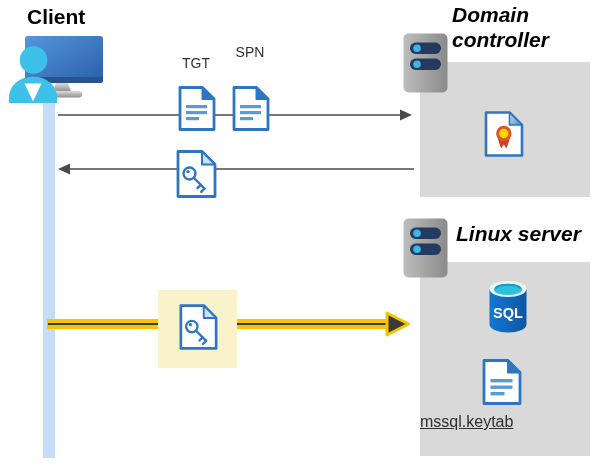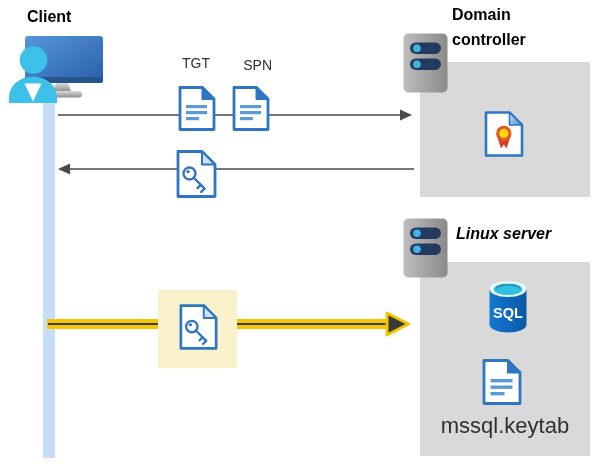--- a/index.html
+++ b/index.html
@@ -1,29 +1,29 @@
 <!DOCTYPE html>
 <html style="--doc-blue: #2E75C3; --doc-line-blue: #5B9BD5; --doc-fold-light: #CDE2F6; --arrow-gray: #4A4A4A; --accent-yellow: #F5C500; --highlight-yellow: #FAF2CB; --box-gray: #D9D9D9; --timeline-blue: #C5DDF8; --server-navy: #243A5E; --led-cyan: #41B4E6; --person-cyan: #3EC1E8; --sql-cyan: #2EC0DF; --cert-gold: #FFD60A; --cert-ring: #E2571F; --cert-red: #D2402C; --text-dark: #303030;"><head>
 <meta charset="utf-8">
 <style>
   html,body { margin:0; padding:0; background:#fff; }
   .stage {
     position:relative; width:600px; height:468px; background:#fff;
     font-family:"Liberation Sans", sans-serif; overflow:hidden;
   }
   .abs { position:absolute; }
-  .label { font-weight:bold; color:#000; font-size:16px; line-height:25px; }
+  .label { font-weight:bold; color:#000; font-size:21px; line-height:25px; }
   .sublabel { font-size:14px; color:var(--text-dark); text-align:center; }
   .panel { background:var(--box-gray); z-index:0; }
   .timeline { background:var(--timeline-blue); z-index:0; }
   .arrows { z-index:1; }
   .icon { z-index:2; }
   .icon-top { z-index:3; }
   .highlight { background:var(--highlight-yellow); z-index:2; }
-  .filelabel { font-size:22px; color:var(--text-dark); text-align:center; z-index:2; }
+  .filelabel { font-size:16px; color:var(--text-dark); text-align:left; z-index:2;text-decoration:underline; }
 </style>
 </head>
 <body>
 
 <div class="stage">
 
   <svg width="0" height="0" class="abs" aria-hidden="true">
     <defs>
       <linearGradient id="gMon" x1="0" y1="0" x2="1" y2="1">
         <stop offset="0" stop-color="#5596dd"></stop>
@@ -74,21 +74,21 @@
     <rect x="20" y="6" width="78" height="47" rx="3" fill="url(#gMon)"></rect>
     <path d="M20 47 H98 V50 a3 3 0 0 1 -3 3 H23 a3 3 0 0 1 -3 -3 Z" fill="#27548f"></path>
     <polygon points="51,53 63,53 66,61.5 48,61.5" fill="url(#gStand)"></polygon>
     <rect x="39" y="61" width="38" height="6.5" rx="3" fill="url(#gStand)"></rect>
     <circle cx="28.5" cy="30" r="13.8" style="fill:var(--person-cyan)"></circle>
     <path d="M4 73 V67 A24 20.5 0 0 1 52 67 V73 Z" style="fill:var(--person-cyan)"></path>
     <polygon points="19.5,53.5 36.5,53.5 28,71.5" fill="#fff"></polygon>
   </svg>
 
   <div class="abs sublabel" style="left:174px; top:55px; width:44px;">TGT</div>
-  <div class="abs sublabel" style="left:228px; top:57px; width:44px;text-align:right;">SPN</div>
+  <div class="abs sublabel" style="left:228px; top:44px; width:44px;">SPN</div>
 
   <svg class="abs icon" style="left:177px; top:85px;" width="40" height="47" viewBox="0 0 40 47">
     <path d="M3 2.5 H25.5 L37 14 V44.5 H3 Z" style="fill:#fff;stroke:var(--doc-blue)" stroke-width="2.8" stroke-linejoin="round"></path>
     <path d="M25.5 2.5 L37 14 H25.5 Z" style="fill:var(--doc-blue);stroke:var(--doc-blue)" stroke-width="2" stroke-linejoin="round"></path>
     <rect x="9" y="20" width="21" height="3.2" style="fill:var(--doc-line-blue)"></rect>
     <rect x="9" y="26" width="21" height="3.2" style="fill:var(--doc-line-blue)"></rect>
     <rect x="9" y="32" width="13" height="3.2" style="fill:var(--doc-line-blue)"></rect>
   </svg>
   <svg class="abs icon" style="left:231px; top:85px;" width="40" height="47" viewBox="0 0 40 47">
     <path d="M3 2.5 H25.5 L37 14 V44.5 H3 Z" style="fill:#fff;stroke:var(--doc-blue)" stroke-width="2.8" stroke-linejoin="round"></path>
@@ -123,21 +123,21 @@
     <circle cx="13" cy="22.6" r="1.7" style="fill:var(--doc-blue)"></circle>
   </svg>
 
   <svg class="abs icon" style="left:403px; top:33px;" width="45" height="60" viewBox="0 0 45 60">
     <rect x="0.5" y="0.5" width="44" height="59" rx="5" fill="url(#gServer)"></rect>
     <rect x="7" y="9.5" width="31" height="11.5" rx="5.75" style="fill:var(--server-navy)"></rect>
     <circle cx="14" cy="15.2" r="3.8" style="fill:var(--led-cyan)"></circle>
     <rect x="7" y="25.5" width="31" height="11.5" rx="5.75" style="fill:var(--server-navy)"></rect>
     <circle cx="14" cy="31.2" r="3.8" style="fill:var(--led-cyan)"></circle>
   </svg>
-  <div class="abs label" style="left:452px; top:2px; width:115px;">Domain controller</div>
+  <div class="abs label" style="left:452px; top:2px; width:115px;font-style:italic;">Domain controller</div>
 
   <svg class="abs icon" style="left:483px; top:110px;" width="42" height="48" viewBox="0 0 42 48">
     <path d="M3 2.5 H26.5 L39 15 V45.5 H3 Z" style="fill:#fff;stroke:var(--doc-blue)" stroke-width="2.6" stroke-linejoin="round"></path>
     <path d="M26.5 2.5 L39 15 H26.5 Z" fill="url(#gFold)" style="stroke:var(--doc-blue)" stroke-width="1.6" stroke-linejoin="round"></path>
     <path d="M14 26 L18 38.5 L20.8 34.5 L23.6 38.5 L27.6 26 Z" style="fill:var(--cert-red)"></path>
     <circle cx="20.8" cy="23.5" r="6.2" style="fill:var(--cert-gold);stroke:var(--cert-ring)" stroke-width="3"></circle>
   </svg>
 
   <svg class="abs icon" style="left:403px; top:218px;" width="45" height="60" viewBox="0 0 45 60">
     <rect x="0.5" y="0.5" width="44" height="59" rx="5" fill="url(#gServer)"></rect>

